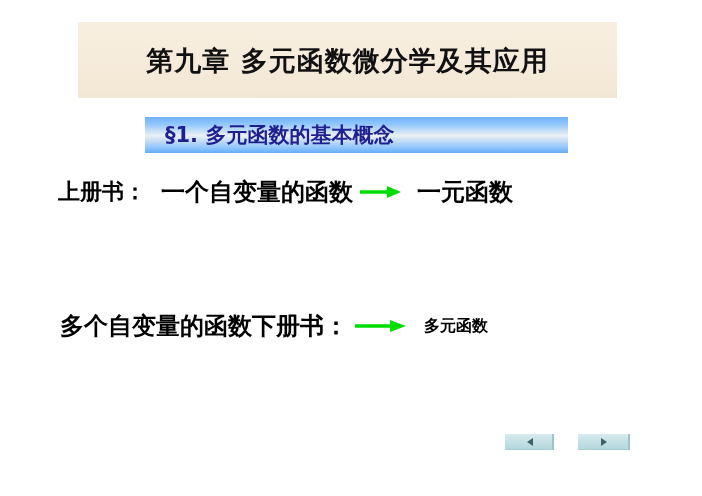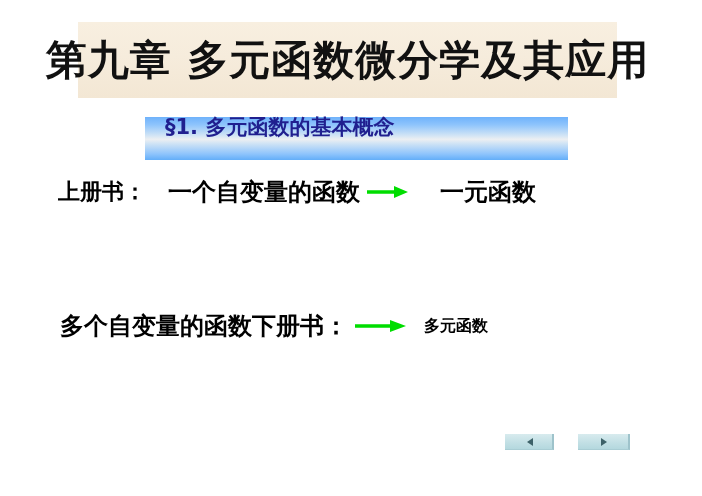--- a/index.html
+++ b/index.html
@@ -32,45 +32,45 @@
     top: 22px;
     width: 539px;
     height: 76px;
     background: linear-gradient(180deg, #f8efe0 0%, #f6ecdc 45%, #f3e7d4 100%);
     display: flex;
     align-items: center;
     justify-content: center;
   }
   #chapter-title-text {
     font-family: "DejaVu Serif", "Liberation Serif", serif;
-    font-size: 41px;
+    font-size: 27px;
     font-weight: bold;
     color: #111111;
     letter-spacing: 1px;
     white-space: nowrap;
     line-height: 1;
   }
 
   
   #section-banner {
     position: absolute;
     left: 145px;
     top: 117px;
     width: 423px;
-    height: 43px;
+    height: 36px;
     background: linear-gradient(180deg,
         #6fb2fb 0%,
         #8ec4fc 18%,
         #cfe3f5 42%,
         #eceff2 52%,
         #cfe3f5 62%,
         #8ec4fc 86%,
         #63aef9 100%);
     display: flex;
-    align-items: flex-start;
+    align-items: center;
   }
   #section-banner-text {
     font-family: "DejaVu Sans", "Liberation Sans", sans-serif;
     font-size: 21px;
     font-weight: bold;
     color: #201f8f;
     white-space: nowrap;
     padding-left: 20px;
     line-height: 1;
   }
@@ -90,25 +90,25 @@
   }
 
   #row-upper {
     left: 58px;
     top: 175px;
     height: 34px;
   }
   #row-upper .label { font-size: 22px; }
   #row-upper .phrase {
     font-size: 24px;
-    margin-left: 22px;
+    margin-left: 15px;
   }
   #row-upper .result {
     font-size: 24px;
-    margin-left: 28px;
+    margin-left: 12px;
   }
 
   #row-lower {
     left: 58px;
     top: 308px;
     height: 36px;
   }
   #row-lower .label { font-size: 24px; }
   #row-lower .phrase {
     font-size: 24px;

